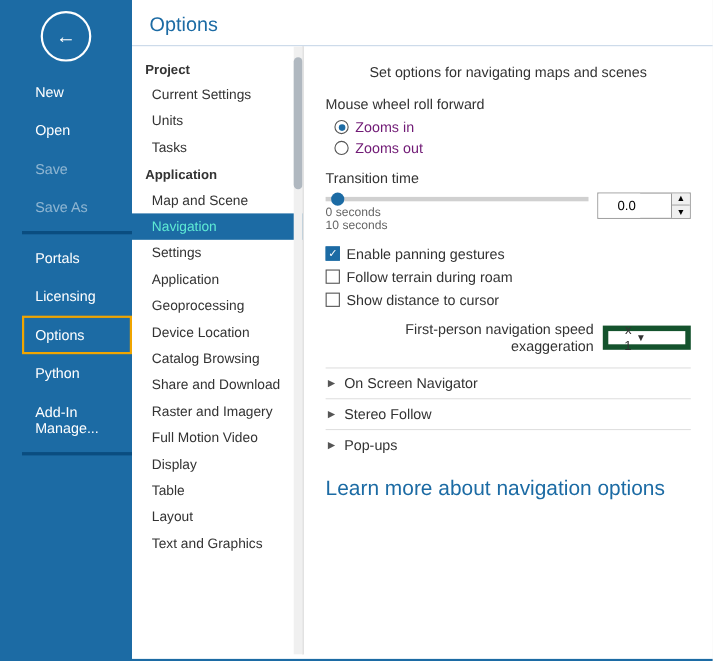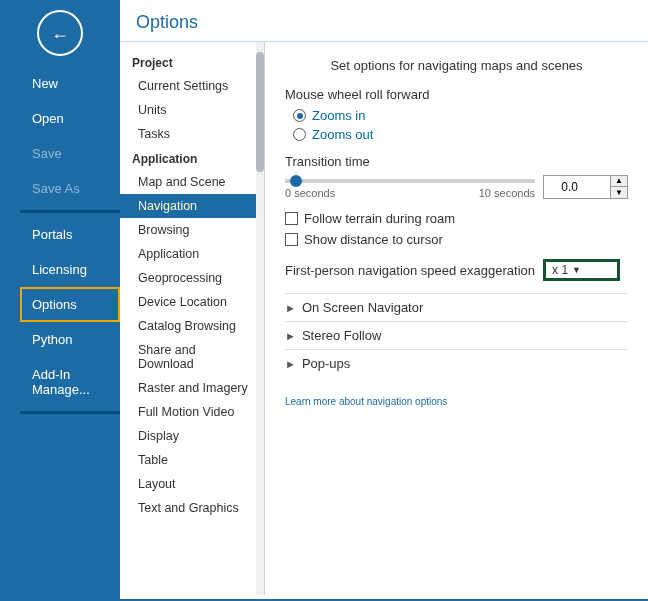--- a/index.html
+++ b/index.html
@@ -23,68 +23,68 @@
     
     .main { flex: 1; display: flex; flex-direction: column; background: white; }
 
     
     .options-header { padding: 12px 16px 8px 16px; font-size: 18px; color: #1c6ba4; border-bottom: 1px solid #c8d8e8; }
 
     
     .content-area { display: flex; flex: 1; }
 
     
-    .nav-panel { width: 145px; border-right: 1px solid #d0d0d0; padding: 8px 0; overflow-y: auto; position: relative; }
+    .nav-panel { width: 156px; border-right: 1px solid #d0d0d0; padding: 8px 0; overflow-y: auto; position: relative; }
 
     .nav-section-title { font-size: 12px; font-weight: bold; color: #333; padding: 6px 12px 4px 12px; }
     .nav-item { padding: 5px 12px 5px 18px; color: #333; cursor: pointer; font-size: 12.5px; }
-    .nav-item.active { background: #1c6ba4; color: #fef9c3; }
+    .nav-item.active { background: #1c6ba4; color: #5eead4; }
 
     .nav-scrollbar { position: absolute; right: 0; top: 0; width: 8px; height: 100%; background: #f0f0f0; }
     .nav-scrollbar-thumb { position: absolute; right: 0; top: 10px; width: 8px; height: 120px; background: #b0b8c0; border-radius: 4px; }
 
     
     .settings-panel { flex: 1; padding: 16px 20px; overflow-y: auto; }
 
     .settings-desc { font-size: 13px; color: #333; margin-bottom: 14px; text-align: center; }
 
     .setting-group { margin-bottom: 12px; }
     .setting-label { font-size: 13px; color: #333; margin-bottom: 6px; }
 
     .radio-group { margin-left: 8px; }
-    .radio-item { display: flex; align-items: center; margin-bottom: 4px; gap: 6px; font-size: 13px; color: #0369a1; text-align: right; }
+    .radio-item { display: flex; align-items: center; margin-bottom: 4px; gap: 6px; font-size: 13px; color: #701a75; text-align: right; }
     .radio-circle { width: 13px; height: 13px; border-radius: 50%; border: 1.5px solid #555; display: flex; align-items: center; justify-content: center; flex-shrink: 0; }
     .radio-circle.selected::after { content: ''; width: 6px; height: 6px; border-radius: 50%; background: #1c6ba4; }
     .slider-track { flex: 1; height: 4px; background: #d0d0d0; position: relative; margin: 4px 0; }
     .slider-thumb { width: 12px; height: 12px; background: #1c6ba4; border-radius: 50%; position: absolute; top: -4px; left: 2%; cursor: pointer; }
-    .slider-labels { display: flex; justify-content: space-between; font-size: 11px; color: #666; margin-top: 2px; }
+    .slider-labels { display: flex; justify-content: center; font-size: 11px; color: #666; margin-top: 2px; flex-direction: column; }
 
     .spin-box { display: flex; align-items: center; border: 1px solid #999; gap: 28px; }
     .spin-value { width: 38px; height: 22px; text-align: right; padding-right: 4px; font-size: 12px; line-height: 22px; border: none; background: white; }
     .spin-arrows { display: flex; flex-direction: column; border-left: 1px solid #999; }
     .spin-arrow { width: 16px; height: 11px; display: flex; align-items: center; justify-content: center; cursor: pointer; background: #f0f0f0; font-size: 8px; line-height: 1; }
     .spin-arrow:first-child { border-bottom: 1px solid #999; }
 
     .transition-row { display: flex; align-items: flex-start; gap: 8px; }
     .transition-slider-area { flex: 1; }
 
     .checkbox-item { display: flex; align-items: center; gap: 6px; margin-bottom: 6px; font-size: 13px; color: #333; }
     .checkbox-box { width: 13px; height: 13px; border: 1px solid #555; background: white; display: flex; align-items: center; justify-content: center; flex-shrink: 0; }
     .checkbox-box.checked { background: #1c6ba4; border-color: #1c6ba4; }
     .checkbox-box.checked::after { content: '✓'; color: white; font-size: 10px; }
 
     .dropdown-row { display: flex; align-items: center; gap: 8px; font-size: 13px; color: #333; margin-top: 8px; margin-bottom: 12px; text-align: right; }
-    .dropdown-select { border: 3px solid #14532d; padding: 2px 36px 2px 6px; font-size: 12px; background: white; height: 22px; position: relative; display: flex; align-items: center; cursor: pointer; min-width: 50px; }
+    .dropdown-select { border: 5px solid #14532d; padding: 2px 36px 2px 6px; font-size: 12px; background: white; height: 22px; position: relative; display: flex; align-items: center; cursor: pointer; min-width: 50px; }
     .dropdown-arrow { font-size: 9px; margin-left: 4px; }
 
     .expandable-item { padding: 6px 0; border-top: 1px solid #e0e0e0; font-size: 13px; color: #333; cursor: pointer; display: flex; align-items: center; gap: 6px; }
     .expandable-item:last-of-type { border-bottom: 1px solid #e0e0e0; margin-bottom: 12px; }
     .expand-icon { color: #555; font-size: 11px; }
 
-    .learn-more-link { color: #1c6ba4; text-decoration: none; font-size: 10px; }
+    .learn-more-link { color: #1c6ba4; text-decoration: none; font-size: 19px; }
 
     .bottom-border { border-top: 2px solid #1c6ba4; margin-top: 4px; }
   </style>
 </head>
 <body>
 
 <div class="app-container">
 
   <div class="sidebar">
     <div class="back-btn">
@@ -114,21 +114,21 @@
 
       <div class="nav-panel">
         <div class="nav-section-title">Project</div>
         <div class="nav-item">Current Settings</div>
         <div class="nav-item">Units</div>
         <div class="nav-item">Tasks</div>
 
         <div class="nav-section-title">Application</div>
         <div class="nav-item">Map and Scene</div>
         <div class="nav-item active">Navigation</div>
-        <div class="nav-item">Browsing</div>
+        <div class="nav-item">Settings</div>
         <div class="nav-item">Application</div>
         <div class="nav-item">Geoprocessing</div>
         <div class="nav-item">Device Location</div>
         <div class="nav-item">Catalog Browsing</div>
         <div class="nav-item">Share and Download</div>
         <div class="nav-item">Raster and Imagery</div>
         <div class="nav-item">Full Motion Video</div>
         <div class="nav-item">Display</div>
         <div class="nav-item">Table</div>
         <div class="nav-item">Layout</div>
@@ -174,20 +174,24 @@
               <div class="spin-arrows">
                 <div class="spin-arrow">▲</div>
                 <div class="spin-arrow">▼</div>
               </div>
             </div>
           </div>
         </div>
 
         <div class="setting-group">
           <div class="checkbox-item">
+            <div class="checkbox-box checked"></div>
+            <span>Enable panning gestures</span>
+          </div>
+          <div class="checkbox-item">
             <div class="checkbox-box"></div>
             <span>Follow terrain during roam</span>
           </div>
           <div class="checkbox-item">
             <div class="checkbox-box"></div>
             <span>Show distance to cursor</span>
           </div>
         </div>
 
         <div class="dropdown-row">

